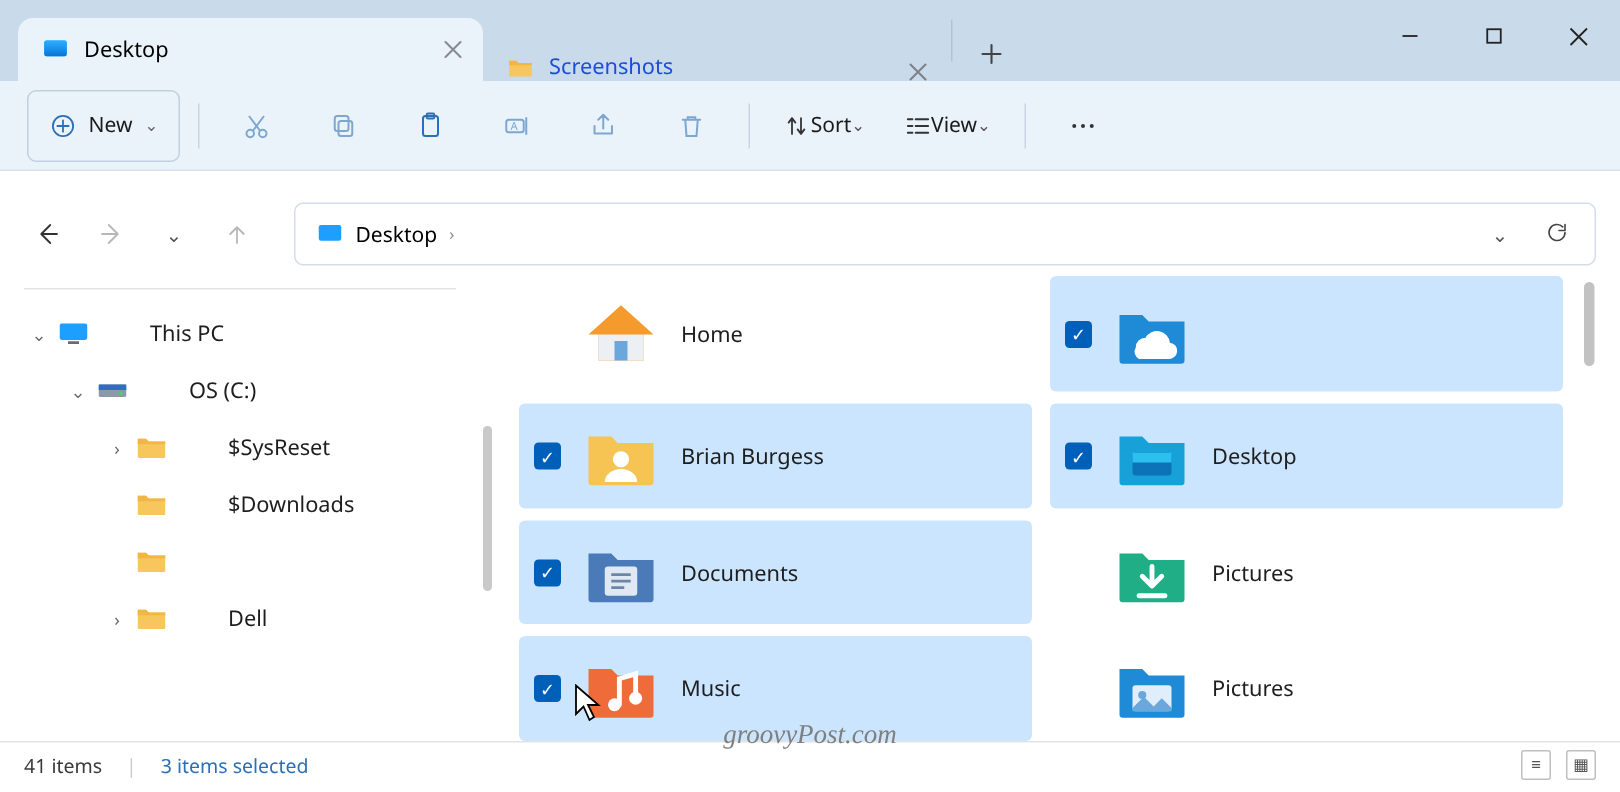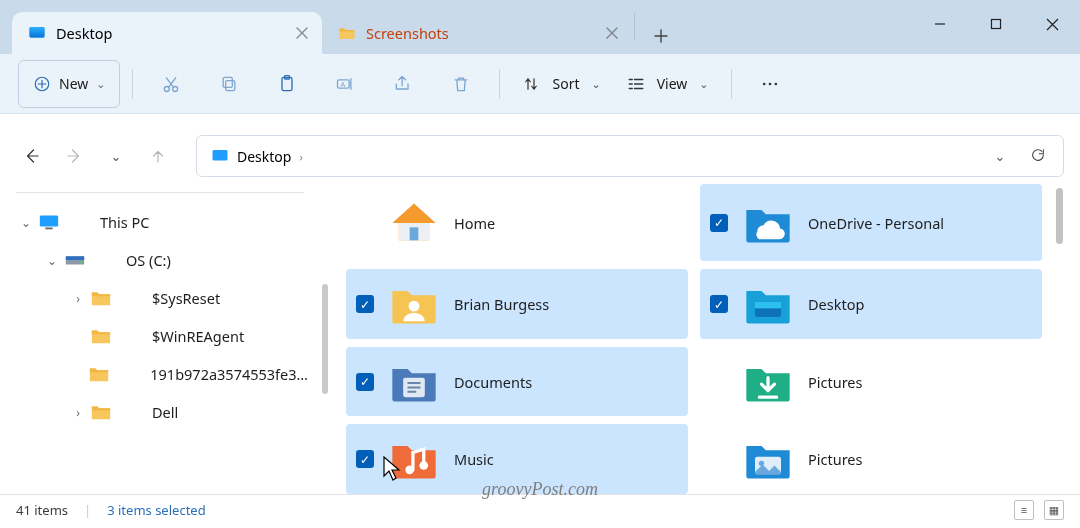--- a/index.html
+++ b/index.html
@@ -2,37 +2,37 @@
 <html><head>
 <meta charset="utf-8">
 <style>
 * { margin: 0; padding: 0; box-sizing: border-box; font-family: "Segoe UI", system-ui, sans-serif; }
 body { background: #fff; width: 1080px; height: 528px; overflow: hidden; position: relative; }
 
 
 .titlebar { height: 54px; background: #c9daea; display: flex; align-items: end; padding: 0 0 0 12px; position: relative; }
 .tab { height: 42px; display: flex; align-items: center; gap: 10px; padding: 0 14px 0 16px; border-radius: 10px 10px 0 0; font-size: 14.5px; position: relative; }
 .tab.active { background: #eaf2fa; width: 310px; }
-.tab.inactive { width: 310px; color: #c2410c; }
+.tab.inactive { width: 310px; color: #1d4ed8; align-items: flex-end; }
 .tab .icon { width: 18px; height: 18px; flex-shrink: 0; }
 .tab .close { margin-left: auto; opacity: .65; cursor: pointer; }
 .newtab { width: 36px; height: 36px; display: flex; align-items: center; justify-content: center; color: #444; cursor: pointer; margin-left: 6px; }
 .winctrls { position: absolute; right: 0; top: 0; height: 48px; display: flex; }
 .winbtn { width: 56px; height: 48px; display: flex; align-items: center; justify-content: center; color: #222; cursor: pointer; }
 .sep-v { width:1px; height:28px; background:#b4c3d2; margin:0 2px; align-self:center; }
 
 
 .toolbar { height: 60px; background: #eaf2fa; display: flex; align-items: center; padding: 0 18px; gap: 6px; border-bottom: 1px solid #d7e2ee; }
 .btn { height: 48px; display: flex; align-items: center; justify-content: center; border-radius: 6px; cursor: pointer; color: #2b6fb7; }
 .btn.icononly { width: 52px; }
 .btn.new { border: 1px solid #c1d0e0; padding: 0 14px; gap: 8px; color: #1a1a1a; font-size: 14px; }
 .btn.new .chev { color: #666; }
 .btn.pale { color: #7ea7cf; }
 .tsep { width:1px; height:30px; background:#c7d5e4; margin: 0 6px; }
-.btn.labeled { padding: 0 10px; gap: 12px; color: #1a1a1a; font-size: 14px; }
+.btn.labeled { padding: 0 10px; gap: 0; color: #1a1a1a; font-size: 14px; }
 .chev { font-size: 11px; color: #555; }
 
 
 .navrow { height: 56px; display: flex; align-items: center; padding: 0 16px; gap: 10px; margin-top: 14px; }
 .navbtn { width: 32px; height: 32px; display: flex; align-items: center; justify-content: center; color: #555; border-radius: 4px; cursor: pointer; }
 .navbtn.dis { color: #b7b7b7; }
 .addrbar { flex: 1 1 auto; height: 42px; border: 1px solid #d4dde7; border-radius: 6px; display: flex; align-items: center; padding: 0 6px; margin-left: 12px; background: #fff; }
 .addrbar .seg { display: flex; align-items: center; gap: 8px; padding: 0 8px; height: 100%; font-size: 14px; cursor: pointer; }
 .addrbar .cr { color: #888; font-size: 11px; }
 .addrbar .tail { margin-left: auto; display: flex; }
@@ -282,30 +282,29 @@
           </svg>
     <span class="txt">$SysReset</span>
         </div>
         <div class="treeitem">
           <span class="indent" style="width:66px"></span>
     <span class="exp"></span>
     <svg class="ic" viewBox="0 0 24 24">
             <path d="M2 6 h6 l2 2 h12 v11 a1 1 0 0 1 -1 1 H3 a1 1 0 0 1 -1 -1 z" fill="#f7c65c"></path>
             <path d="M2 6 h6 l2 2 h12 v2 H2 z" fill="#f1b742"></path>
           </svg>
-    <span class="txt">$WinREAgent</span>
+    <span class="txt">$Downloads</span>
         </div>
         <div class="treeitem">
           <span class="indent" style="width:66px"></span>
     <span class="exp"></span>
     <svg class="ic" viewBox="0 0 24 24">
             <path d="M2 6 h6 l2 2 h12 v11 a1 1 0 0 1 -1 1 H3 a1 1 0 0 1 -1 -1 z" fill="#f7c65c"></path>
             <path d="M2 6 h6 l2 2 h12 v2 H2 z" fill="#f1b742"></path>
           </svg>
-    <span class="txt">191b972a3574553fe396</span>
         </div>
         <div class="treeitem">
           <span class="indent" style="width:66px"></span>
     <span class="exp">›</span>
     <svg class="ic" viewBox="0 0 24 24">
             <path d="M2 6 h6 l2 2 h12 v11 a1 1 0 0 1 -1 1 H3 a1 1 0 0 1 -1 -1 z" fill="#f7c65c"></path>
             <path d="M2 6 h6 l2 2 h12 v2 H2 z" fill="#f1b742"></path>
           </svg>
     <span class="txt">Dell</span>
         </div>
@@ -356,21 +355,20 @@
           <span class="name">Music</span>
         </div>
       </div>
     <div class="col" id="colR">
         <div class="item sel first">
           <span class="chk on">✓</span>
           <svg class="bigicon" viewBox="0 0 48 48">
             <path d="M4 12 h14 l4 4 h22 v24 a2 2 0 0 1 -2 2 H6 a2 2 0 0 1 -2 -2 z" fill="#1f8bd6"></path>
             <path d="M14 32 a6 6 0 0 1 6 -6 a8 8 0 0 1 15 3 a5 5 0 0 1 -1 10 H16 a5 5 0 0 1 -2 -7 z" fill="#fff"></path>
           </svg>
-          <span class="name">OneDrive - Personal</span>
         </div>
         <div class="item sel">
           <span class="chk on">✓</span>
           <svg class="bigicon" viewBox="0 0 48 48">
             <path d="M4 12 h14 l4 4 h22 v24 a2 2 0 0 1 -2 2 H6 a2 2 0 0 1 -2 -2 z" fill="#18a0d8"></path>
             <rect x="12" y="22" width="24" height="14" rx="2" fill="#0d72b8"></rect>
             <path d="M12 22 h24 v6 H12 z" fill="#2bc0f0"></path>
           </svg>
           <span class="name">Desktop</span>
         </div>

